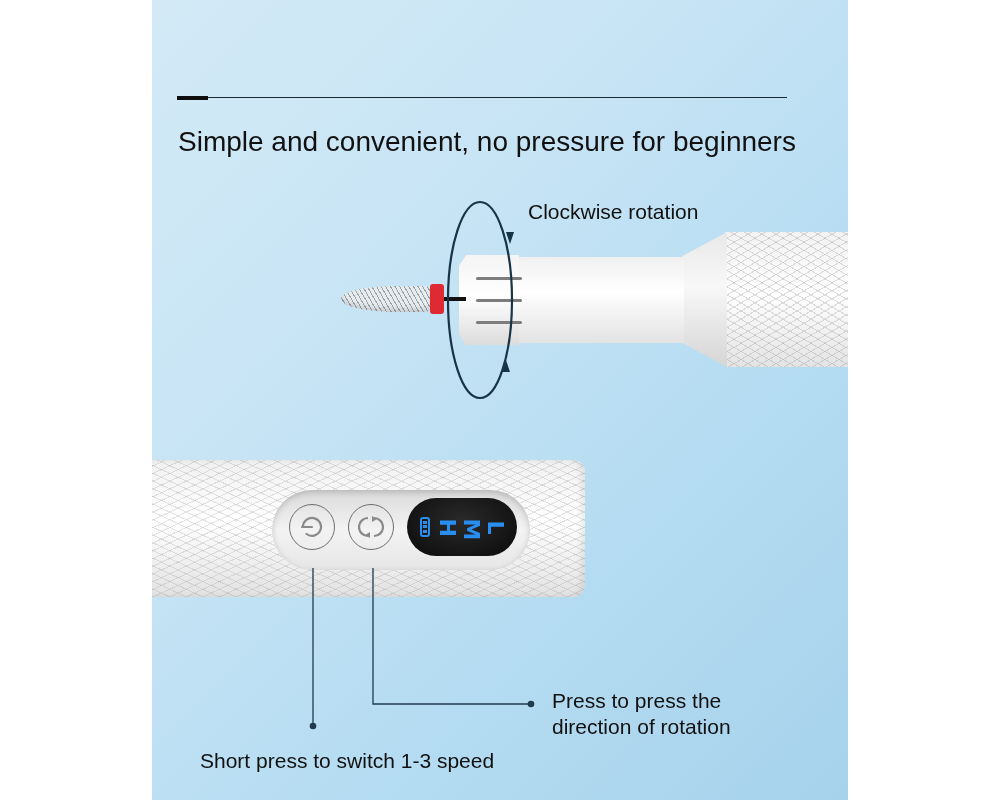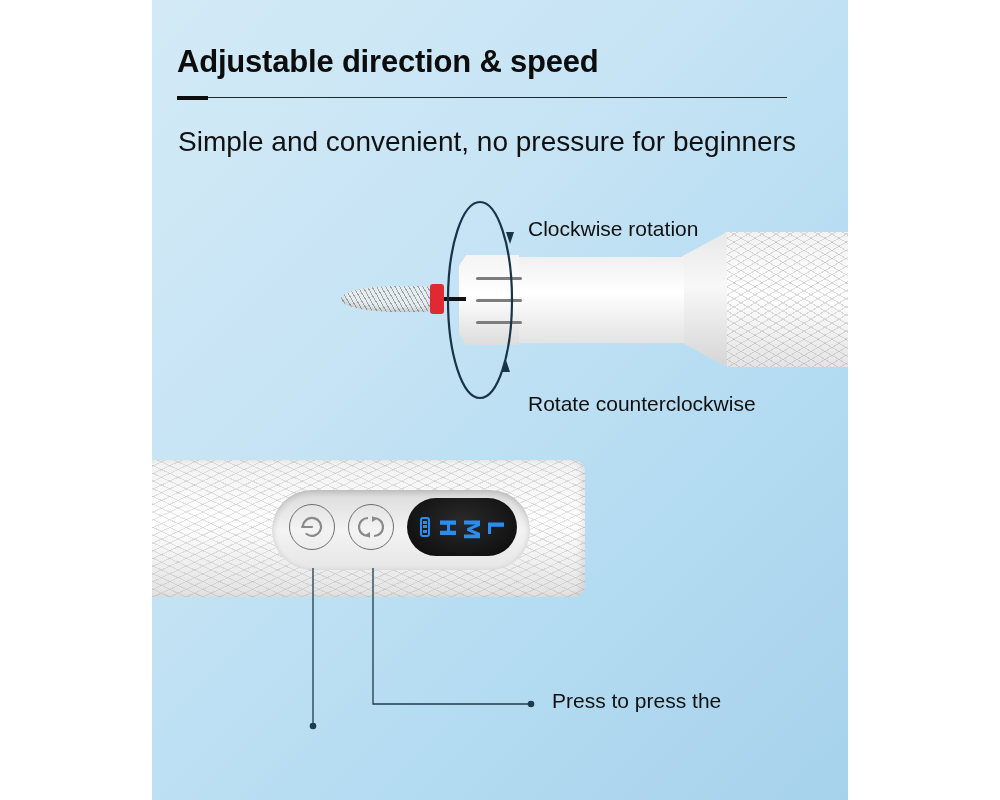--- a/index.html
+++ b/index.html
@@ -83,21 +83,20 @@
   .battery { width: 10px; height: 20px; border: 2px solid #2a8df0; border-radius: 3px; box-sizing: border-box; display: flex; flex-direction: column; justify-content: space-around; padding: 1px; margin-right: 2px; }
   .battery span { display: block; height: 3px; background: #2a8df0; }
 
   .leaders-svg { position: absolute; left: 0; top: 0; pointer-events: none; }
 </style>
 </head>
 <body>
 
 <div class="panel">
 
-  <h1 class="headline">Adjustable direction &amp; speed</h1>
   <div class="rule"></div>
   <div class="rule-accent"></div>
   <div class="subtitle">Simple and convenient, no pressure for beginners</div>
 
   <div>
     <div class="grip-top"></div>
     <div class="taper"></div>
     <div class="neck"></div>
     <div class="nose"></div>
     <div class="nose-groove" style="top:277px"></div>
@@ -107,22 +106,21 @@
     <div class="bit-head"></div>
     <div class="bit-collar"></div>
   </div>
 
   <svg class="rotation-svg" width="80" height="230" viewBox="0 0 80 230">
     <ellipse cx="38" cy="110" rx="32" ry="98" fill="none" stroke="#173447" stroke-width="2.2"></ellipse>
     <polygon points="64,42 72,42 68,54" fill="#173447"></polygon>
     <polygon points="60,182 68,182 64,170" fill="#173447"></polygon>
   </svg>
 
-  <div class="label" style="left:376px; top:199px;margin-top:17px;">Clockwise rotation</div>
-  <div class="label" style="left:376px; top:391px;">Rotate counterclockwise</div>
+  <div class="label" style="left:376px; top:199px;">Clockwise rotation</div>
 
   <div class="grip-bottom"></div>
   <div class="control-well"></div>
 
   <button class="btn" style="left:137px;">
     <svg width="26" height="26" viewBox="0 0 26 26">
       <path d="M13 4 A9 9 0 1 1 6 7.5" fill="none" stroke="#8a8a8a" stroke-width="2.2" stroke-linecap="round" transform="rotate(-90 13 13)"></path>
       <line x1="3" y1="13" x2="13" y2="13" stroke="#8a8a8a" stroke-width="2.2" stroke-linecap="round"></line>
     </svg>
   </button>
@@ -148,13 +146,15 @@
   </div>
 
   <svg class="leaders-svg" width="696" height="800">
     <line x1="161" y1="568" x2="161" y2="726" stroke="#1f3b4d" stroke-width="1.3"></line>
     <circle cx="161" cy="726" r="3.3" fill="#1f3b4d"></circle>
     <polyline points="221,568 221,704 379,704" fill="none" stroke="#1f3b4d" stroke-width="1.3"></polyline>
     <circle cx="379" cy="704" r="3.3" fill="#1f3b4d"></circle>
   </svg>
 
   <div class="label" style="left:400px; top:688px;">Press to press the</div>
+  <div class="label" style="left:400px; top:714px;">direction of rotation</div>
+  <div class="label" style="left:48px; top:748px;">Short press to switch 1-3 speed</div>
 </div>
 
 </body></html>

